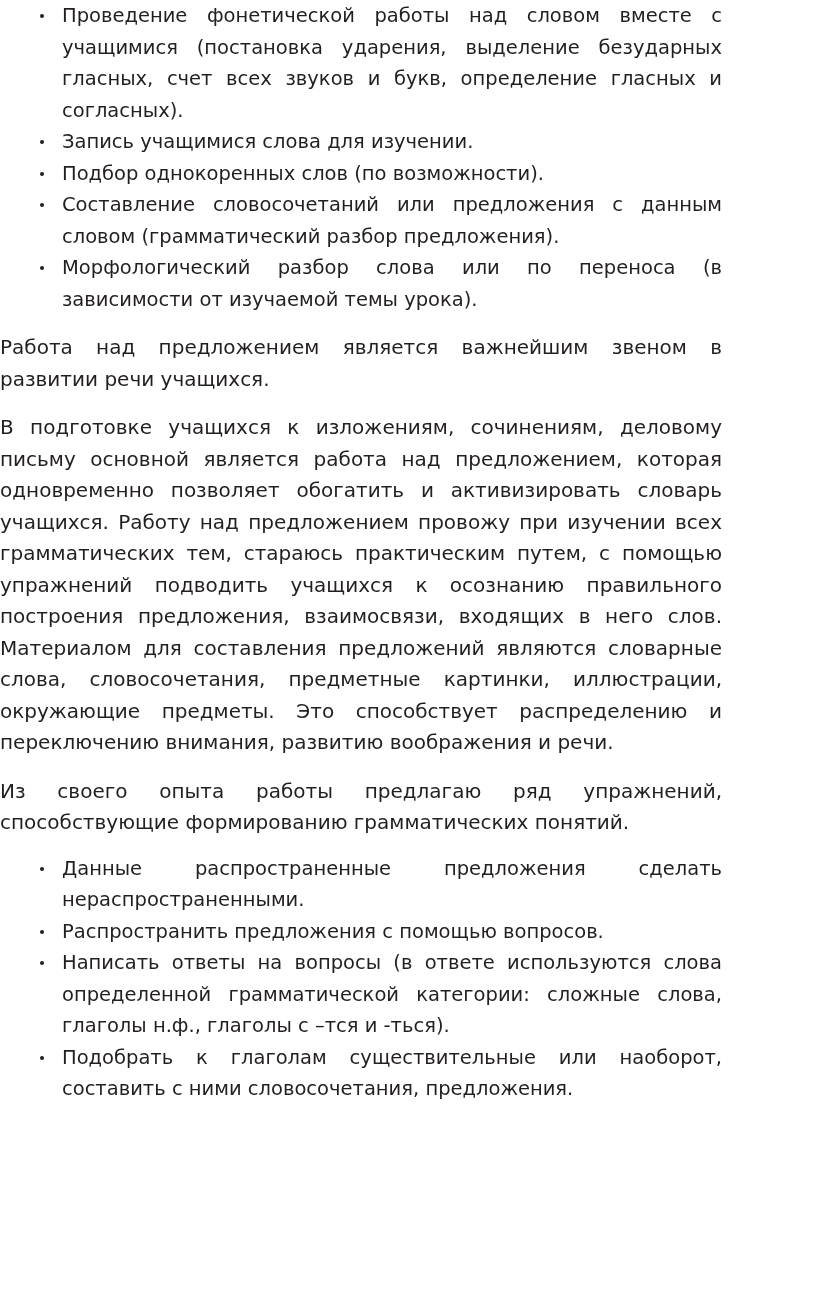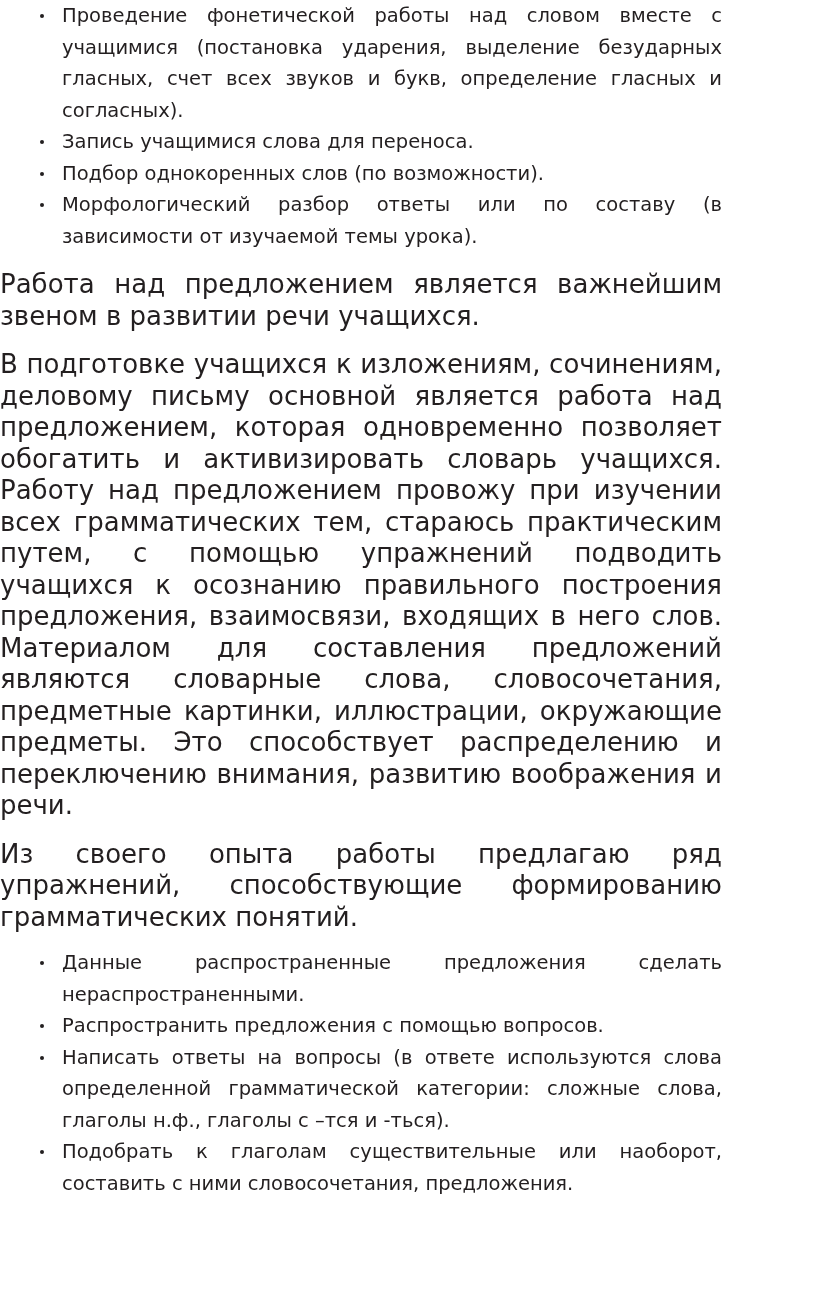--- a/index.html
+++ b/index.html
@@ -42,43 +42,44 @@
     content: "";
     position: absolute;
     left: 40px;
     top: 14px;
     width: 4px;
     height: 4px;
     background: #231f20;
     border-radius: 50%;
   }
   p.para {
-    font-size: 26px;
+    font-size: 20px;
     line-height: 31.5px;
     text-align: justify;
     text-justify: inter-word;
     margin: 0;
     color: #231f20;
   }
   .gap-after-list { height: 17px; }
   .gap-para { height: 17px; }
   .gap-before-list { height: 14px; }
   
 </style>
 </head>
 <body>
 
 <div class="page">
   <div class="content">
 
     <ul class="bullets">
       <li>Проведение фонетической работы над словом вместе с учащимися (постановка ударения, выделение безударных гласных, счет всех звуков и букв, определение гласных и согласных).</li>
-      <li>Запись учащимися слова для переноса.</li>
+      <li>Запись учащимися слова для изучении.</li>
       <li>Подбор однокоренных слов (по возможности).</li>
-      <li>Морфологический разбор ответы или по составу (в зависимости от изучаемой темы урока).</li>
+      <li>Составление словосочетаний или предложения с данным словом (грамматический разбор предложения).</li>
+      <li>Морфологический разбор слова или по переноса (в зависимости от изучаемой темы урока).</li>
     </ul>
 
     <div class="gap-after-list"></div>
 
     <p class="para">Работа над предложением является важнейшим звеном в развитии речи учащихся.</p>
 
     <div class="gap-para"></div>
 
     <p class="para">В подготовке учащихся к изложениям, сочинениям, деловому письму основной является работа над предложением, которая одновременно позволяет обогатить и активизировать словарь учащихся. Работу над предложением провожу при изучении всех грамматических тем, стараюсь практическим путем, с помощью упражнений подводить учащихся к осознанию правильного построения предложения, взаимосвязи, входящих в него слов. Материалом для составления предложений являются словарные слова, словосочетания, предметные картинки, иллюстрации, окружающие предметы. Это способствует распределению и переключению внимания, развитию воображения и речи.</p>
 

